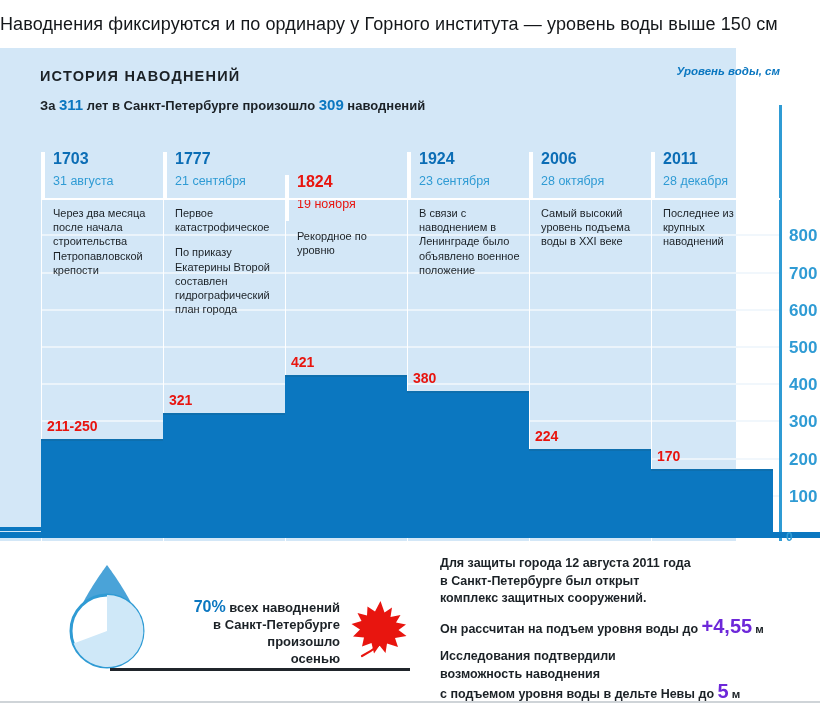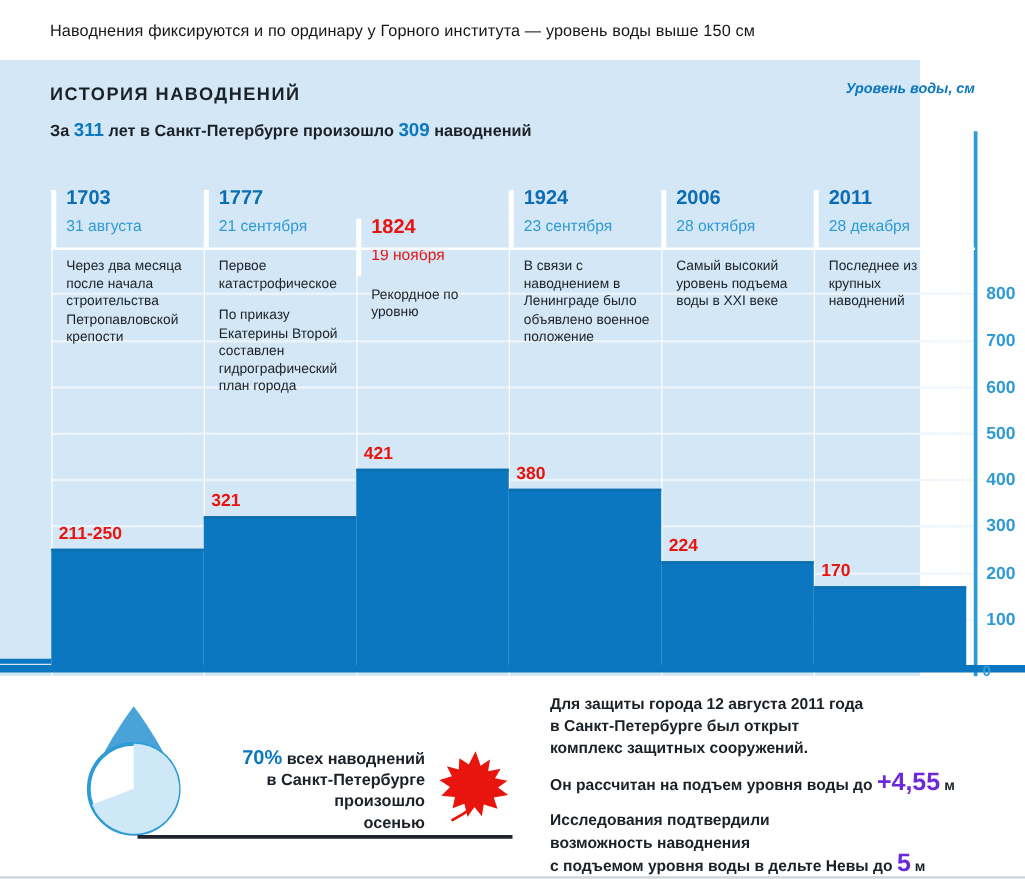--- a/index.html
+++ b/index.html
@@ -13,22 +13,21 @@
   }
   .page{position:relative;width:820px;height:703px;}
 
   
   .headline{
     position:absolute;left:0;top:0;width:820px;height:48px;
     background:#ffffff;
     display:flex;align-items:center;
   }
   .headline-text{
-    margin-left:40px;
-    font-size:13px;color:#14171a;letter-spacing:.1px;
+    font-size:18px;color:#14171a;letter-spacing:.1px;
   }
 
   
   .panel{
     position:absolute;left:0;top:48px;width:736px;height:493px;
     background:#d3e7f7;
   }
   .panel-inner{position:absolute;left:0;top:0;width:820px;height:493px;}
 
   .panel-title{
@@ -116,21 +115,21 @@
 
   
   .zero-label{
     position:absolute;left:786px;top:530px;
     font-size:12px;color:#2f9bd4;font-weight:bold;
   }
 
   
   .ytick{
     position:absolute;left:789px;
-    font-size:14px;color:#2f9bd4;font-weight:bold;
+    font-size:17px;color:#2f9bd4;font-weight:bold;
   }
 
   
   .bottom{
     position:absolute;left:0;top:541px;width:820px;height:162px;background:#ffffff;
   }
   .drop-wrap{position:absolute;left:52px;top:20px;width:110px;height:115px;}
   .leaf-wrap{position:absolute;left:346px;top:54px;width:66px;height:66px;}
 
   .pct-block{

